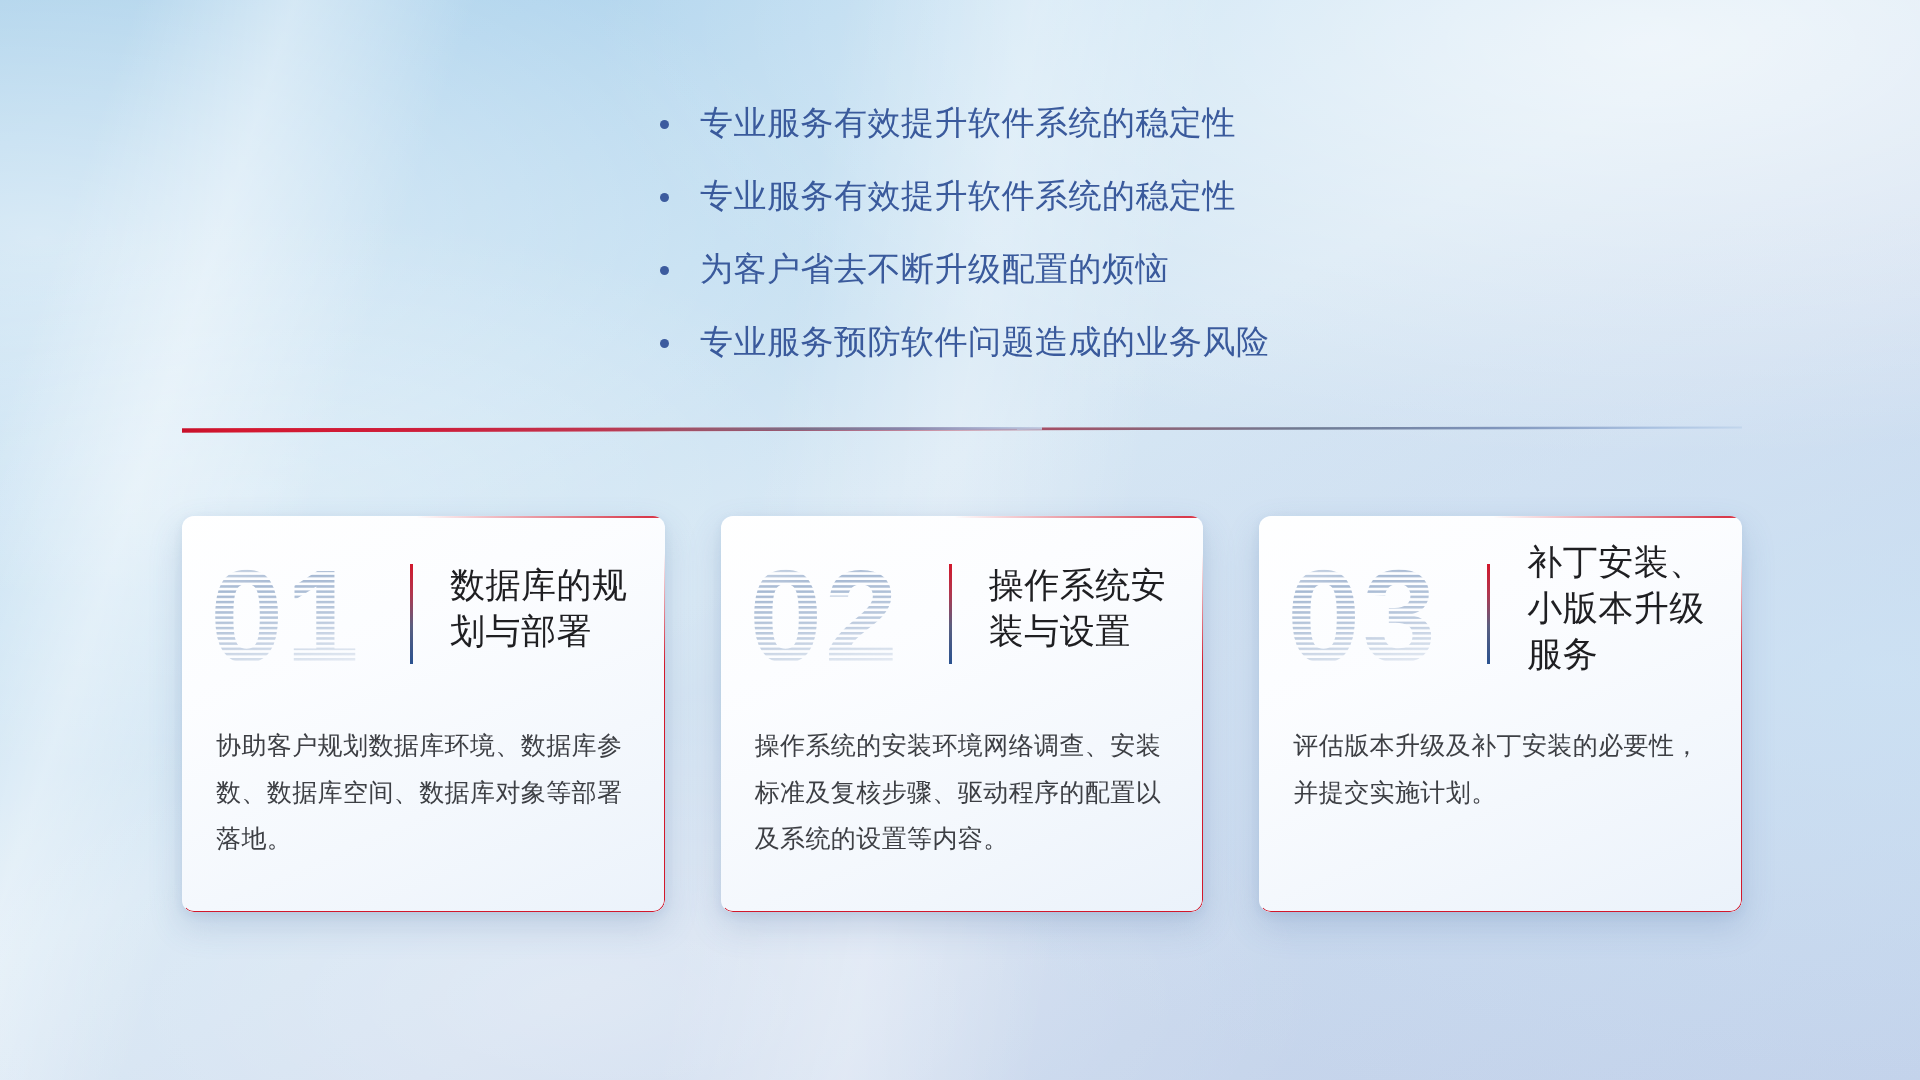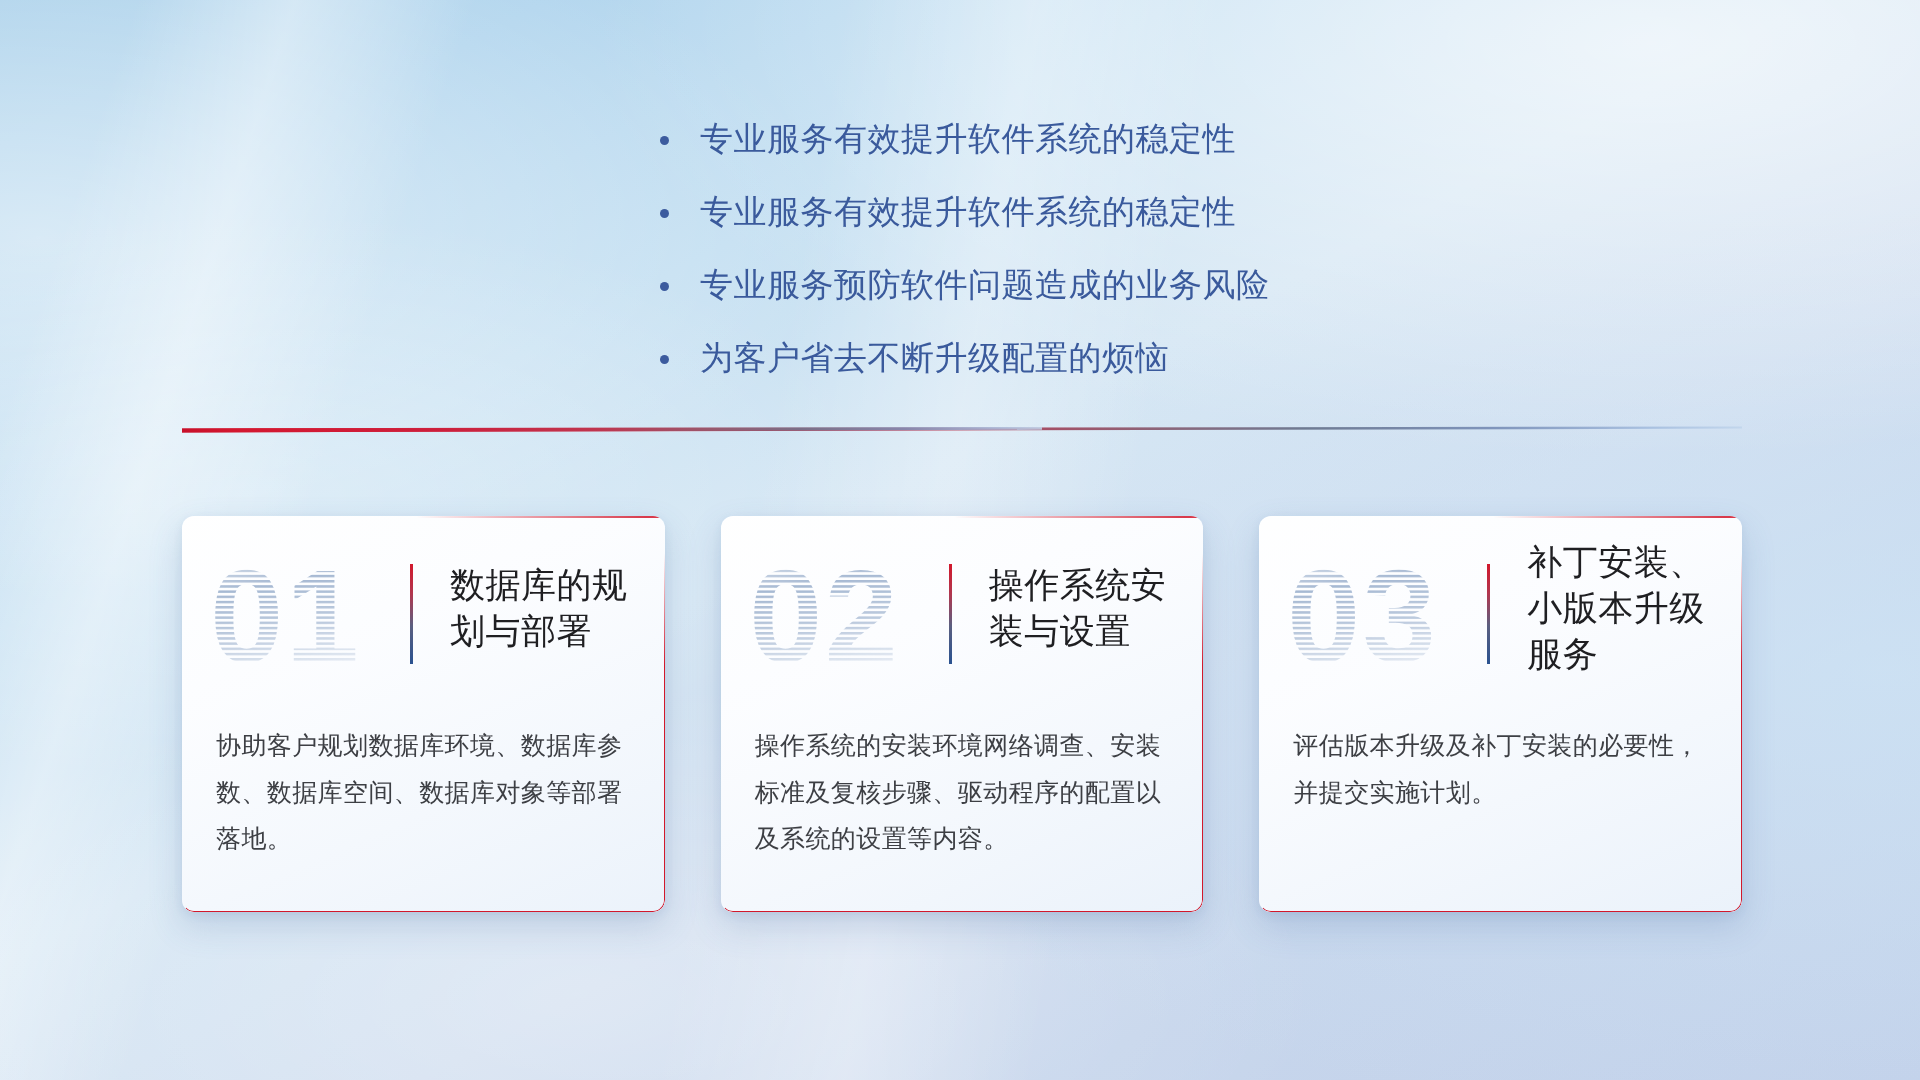--- a/index.html
+++ b/index.html
@@ -35,21 +35,21 @@
     background:
       linear-gradient(108deg, rgba(255,255,255,0) 6%, rgba(255,255,255,.40) 13%, rgba(255,255,255,0) 21%),
       linear-gradient(100deg, rgba(255,255,255,0) 40%, rgba(255,255,255,.30) 49%, rgba(255,255,255,0) 58%),
       radial-gradient(48% 38% at 13% 46%, rgba(255,255,255,.34) 0%, rgba(255,255,255,0) 70%);
     pointer-events:none;
   }
 
   
   .bullets {
     position:absolute;
-    left:660px; top:116px;
+    left:660px; top:100px;
     list-style:none;
     text-align:center;
   }
   .bullet-row {
     display:flex;
     align-items:flex-start;
     margin-bottom:26px;
   }
   .bullet-dot {
     width:9px; height:9px;
@@ -169,25 +169,25 @@
     <li class="bullet-row">
       <span class="bullet-dot"></span>
       <span class="bullet-text">专业服务有效提升软件系统的稳定性</span>
     </li>
     <li class="bullet-row">
       <span class="bullet-dot"></span>
       <span class="bullet-text">专业服务有效提升软件系统的稳定性</span>
     </li>
     <li class="bullet-row">
       <span class="bullet-dot"></span>
+      <span class="bullet-text">为客户省去不断升级配置的烦恼</span>
+    </li>
+    <li class="bullet-row">
+      <span class="bullet-dot"></span>
       <span class="bullet-text">专业服务预防软件问题造成的业务风险</span>
-    </li>
-    <li class="bullet-row">
-      <span class="bullet-dot"></span>
-      <span class="bullet-text">为客户省去不断升级配置的烦恼</span>
     </li>
   </ul>
 
   <div class="divider">
     <svg viewBox="0 0 1560 18" preserveAspectRatio="none">
       <defs>
         <linearGradient id="wedgeGrad" x1="0" y1="0" x2="1" y2="0">
           <stop offset="0" stop-color="#c8102a"></stop>
           <stop offset="0.06" stop-color="#d41830"></stop>
           <stop offset="0.30" stop-color="#cc1f3c"></stop>

